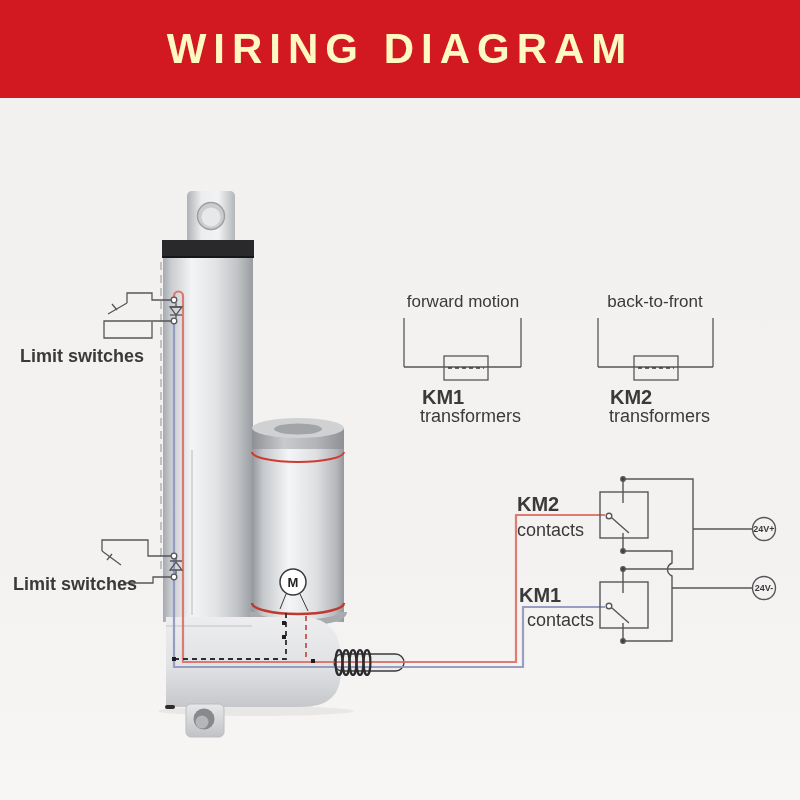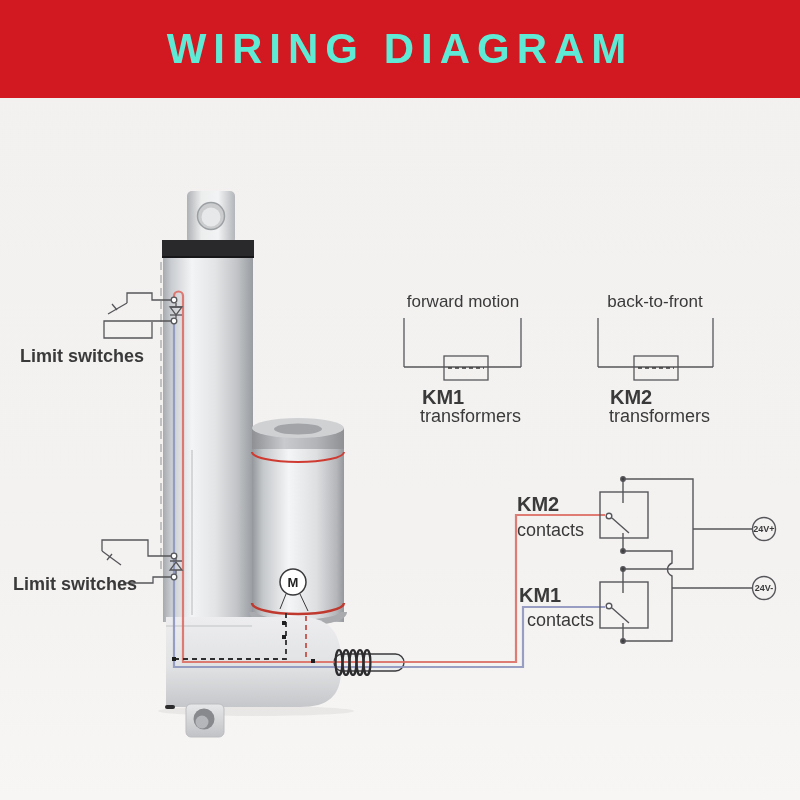--- a/index.html
+++ b/index.html
@@ -6,21 +6,21 @@
   body{
     width:800px;height:800px;position:relative;overflow:hidden;
     background:linear-gradient(180deg,#f3f1f0 0%,#f4f2f1 70%,#f7f6f5 100%);
     font-family:"Liberation Sans",sans-serif;
   }
   .banner{
     position:absolute;top:0;left:0;width:800px;height:98px;
     background:#d21820;display:flex;align-items:center;justify-content:center;
   }
   .banner h1{
-    margin:0;color:#5eead4;font-size:42px;font-weight:bold;
+    margin:0;color:#fef9c3;font-size:42px;font-weight:bold;
     letter-spacing:7px;font-family:"Liberation Sans",sans-serif;
   }
   svg{position:absolute;top:0;left:0;}
   text{fill:#3a3a3a;font-family:"Liberation Sans",sans-serif;}
   .lbl{font-size:17px;}
   .lbl-b{font-size:18px;font-weight:bold;}
   .km{font-size:20px;font-weight:bold;}
   .cap{font-size:18px;}
   .tiny{font-size:9px;font-weight:bold;}
   .mlabel{font-size:13px;font-weight:bold;fill:#222;}

